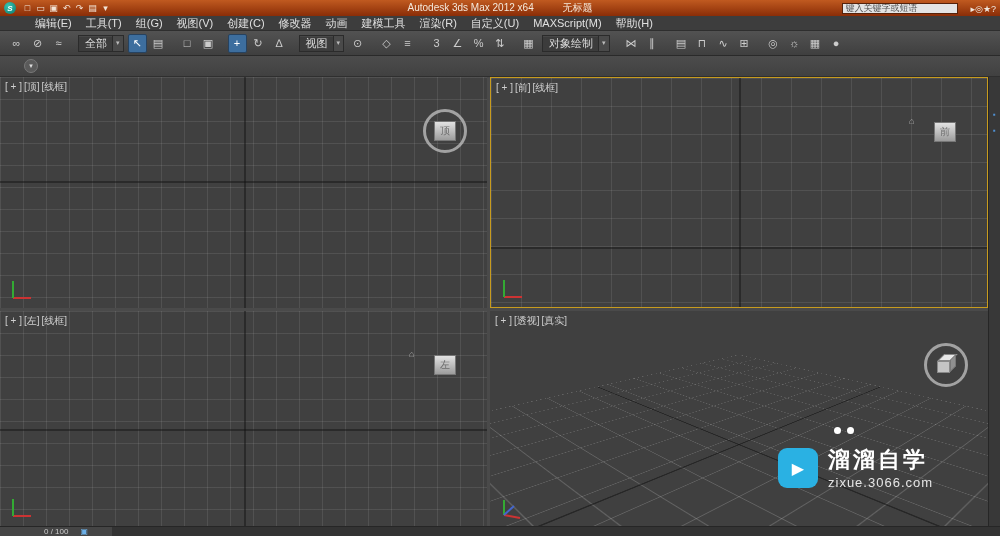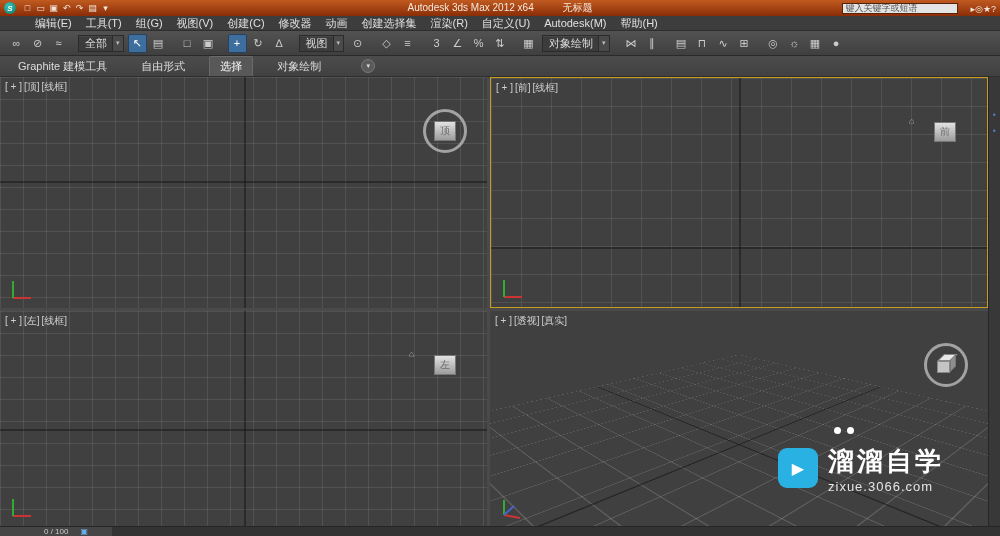--- a/index.html
+++ b/index.html
@@ -99,21 +99,21 @@
     background-size:44px 44px;
     transform:perspective(450px) rotateX(66deg) rotateZ(45deg); }
   .pp-x { position:absolute; left:0; right:0; top:50%; height:2px; background:rgba(18,18,18,0.55); }
   .pp-y { position:absolute; top:0; bottom:0; left:50%; width:2px; background:rgba(18,18,18,0.55); }
 
   
   #watermark { position:absolute; left:288px; top:137px; display:flex; gap:10px;
     color:#fff; z-index:6; }
   #wm-play { width:40px; height:40px; border-radius:9px; background:#2ab1e3; color:#fff;
     font-size:16px; display:flex; align-items:center; justify-content:center; }
-  #wm-brand { font-size:26px; font-weight:bold; letter-spacing:3px; line-height:1.05; }
+  #wm-brand { font-size:22px; font-weight:bold; letter-spacing:3px; line-height:1.05; }
   #wm-url { font-size:13px; letter-spacing:1px; margin-top:4px; color:#e5e5e5; }
   .wm-dot { position:absolute; width:7px; height:7px; background:#fff; border-radius:50%; top:-21px; }
 
   
   #panel-strip { position:absolute; top:77px; right:0; width:12px; bottom:10px;
     background:#383838; border-left:1px solid #262626; display:flex; flex-direction:column;
     align-items:center; padding-top:34px; gap:8px; }
   .panel-icon { color:#4f8fd0; font-size:8px; line-height:8px; }
 
   
@@ -148,24 +148,24 @@
 </div>
 
 <div id="menubar">
     <span class="menu-item">编辑(E)</span>
     <span class="menu-item">工具(T)</span>
     <span class="menu-item">组(G)</span>
     <span class="menu-item">视图(V)</span>
     <span class="menu-item">创建(C)</span>
     <span class="menu-item">修改器</span>
     <span class="menu-item">动画</span>
-    <span class="menu-item">创建选择集</span>
+    <span class="menu-item">建模工具</span>
     <span class="menu-item">渲染(R)</span>
     <span class="menu-item">自定义(U)</span>
-    <span class="menu-item">Autodesk(M)</span>
+    <span class="menu-item">MAXScript(M)</span>
     <span class="menu-item">帮助(H)</span>
   </div>
 
 <div id="toolbar">
     <div class="tb-btn">∞</div>
     <div class="tb-btn">⊘</div>
     <div class="tb-btn">≈</div>
     <div class="tb-dd gap">
       <span>全部</span>
       <span class="arrow">▾</span>
@@ -199,26 +199,20 @@
     <div class="tb-btn">⊓</div>
     <div class="tb-btn">∿</div>
     <div class="tb-btn">⊞</div>
     <div class="tb-btn gap">◎</div>
     <div class="tb-btn">☼</div>
     <div class="tb-btn">▦</div>
     <div class="tb-btn">●</div>
   </div>
 
 <div id="ribbon">
-  <span id="ribbon-tabs" style="display:flex;align-items:center;">
-      <span class="ribbon-tab">Graphite 建模工具</span>
-      <span class="ribbon-tab">自由形式</span>
-      <span class="ribbon-tab selected">选择</span>
-      <span class="ribbon-tab">对象绘制</span>
-    </span>
   <span id="ribbon-min">▾</span>
 </div>
 
 <div id="viewports">
 
   <div class="vp">
     <div class="grid-lines"></div>
     <div class="axis-v" style="left:50%"></div>
     <div class="axis-h" style="top:45%"></div>
     <div class="vp-label">

